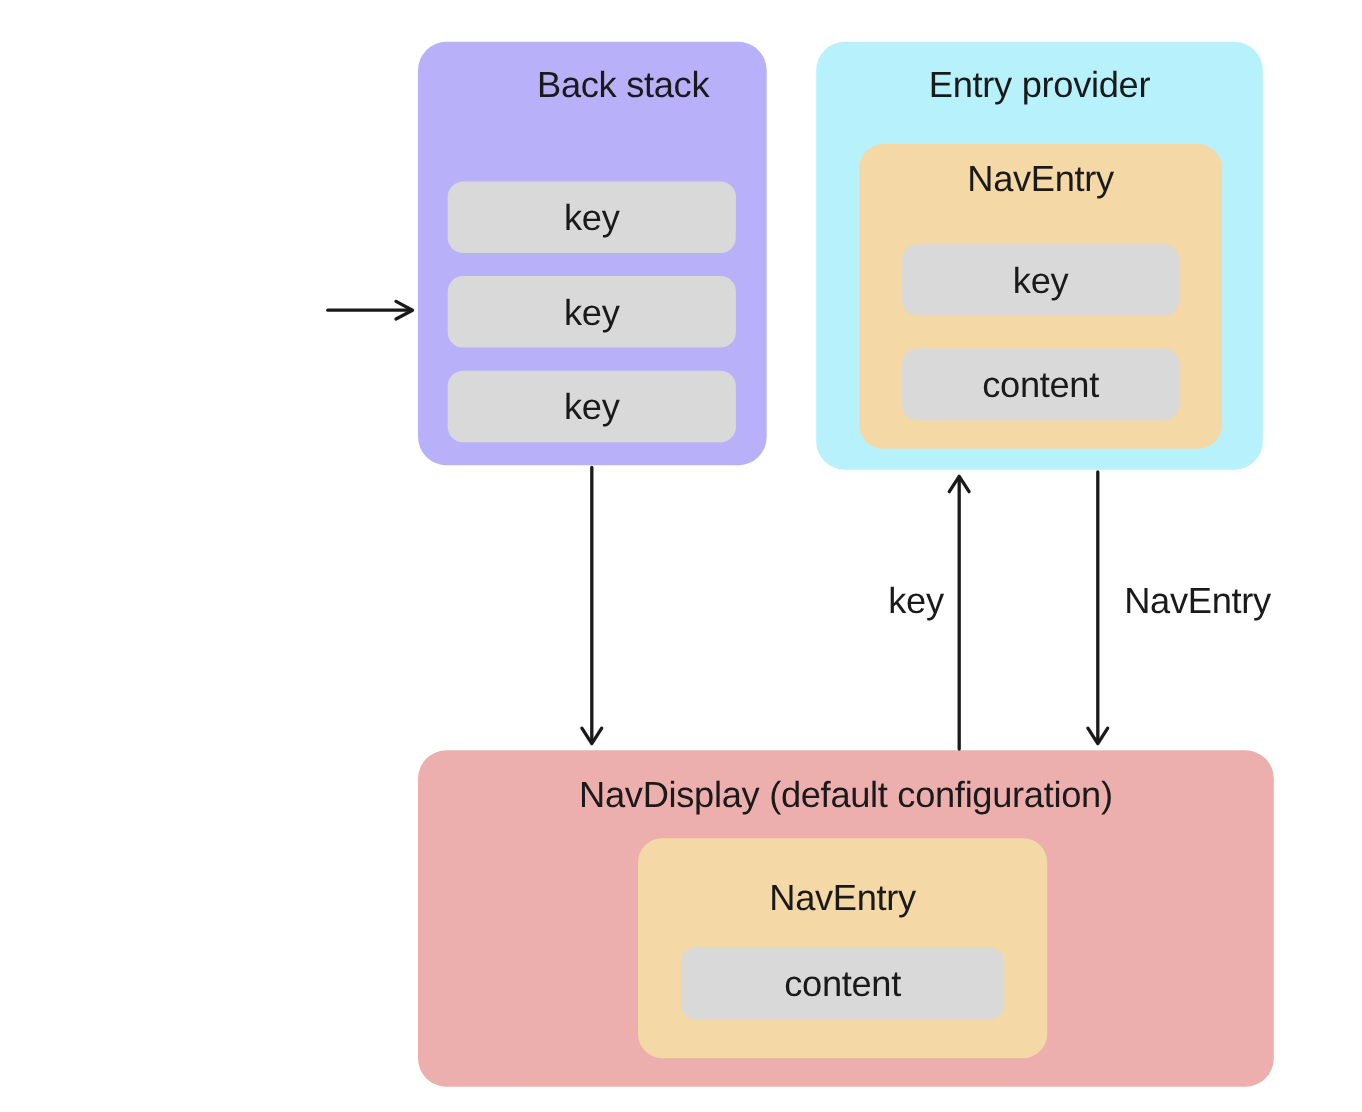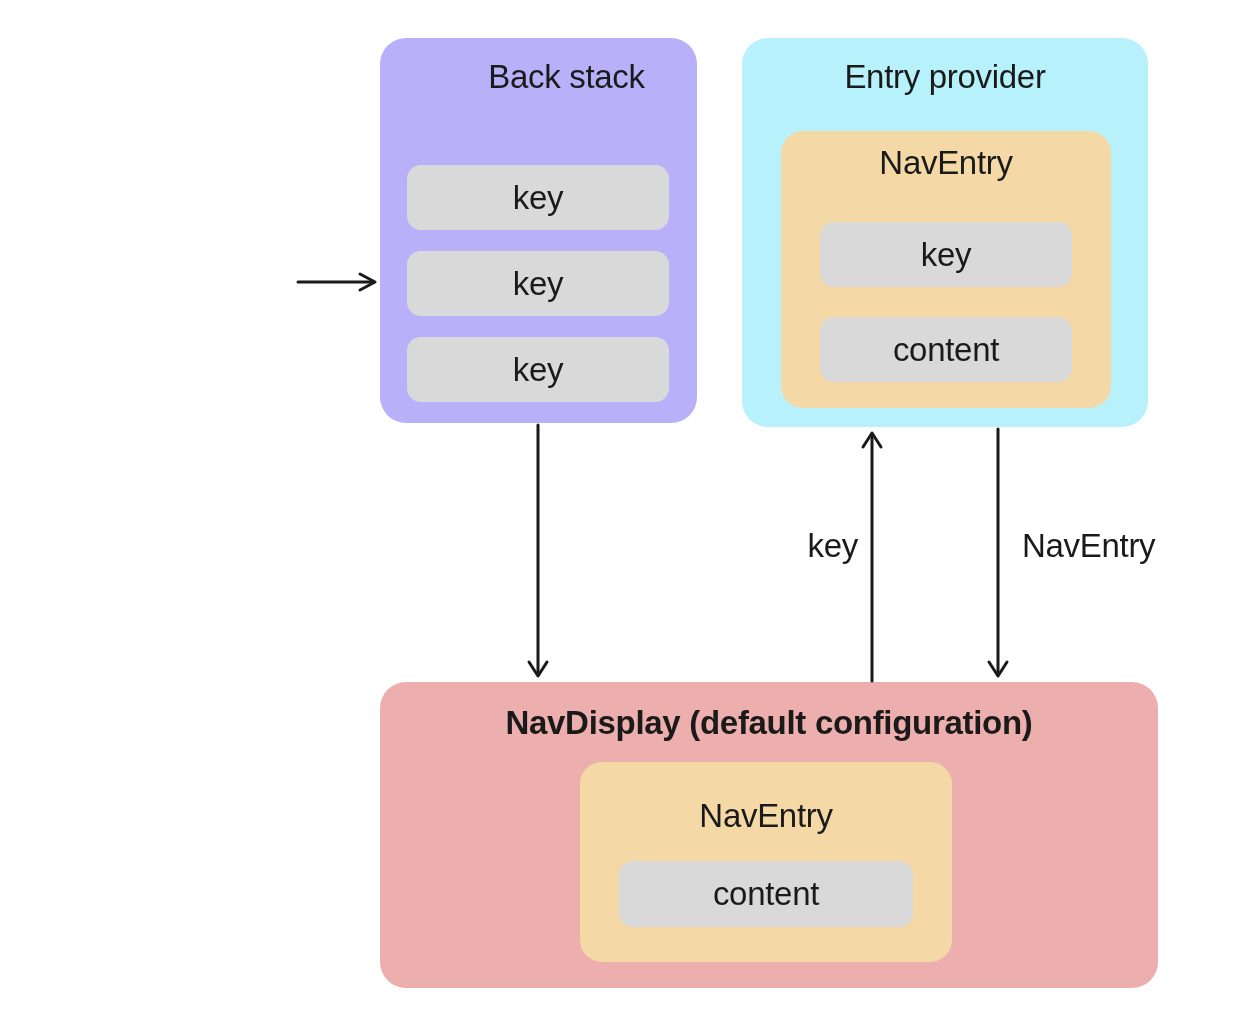--- a/index.html
+++ b/index.html
@@ -60,21 +60,21 @@
   #bs-pill-2 { left: 407px; top: 337px; width: 262px; height: 65px; }
   
   #entry-provider       { left: 742px; top: 38px;  width: 406px; height: 389px; background: var(--entry-provider); }
   #entry-provider-title { left: 742px; top: 57px;  width: 406px; }
   #ep-nav-entry         { left: 781px; top: 131px; width: 330px; height: 277px; }
   #ep-nav-entry-title   { left: 781px; top: 143px; width: 330px; }
   #ep-key-pill     { left: 820px; top: 222px; width: 252px; height: 65px; }
   #ep-content-pill { left: 820px; top: 317px; width: 252px; height: 65px; }
   
   #nav-display       { left: 380px; top: 682px; width: 778px; height: 306px; background: var(--nav-display); }
-  #nav-display-title { left: 380px; top: 703px; width: 778px; font-weight: bold; }
+  #nav-display-title { left: 380px; top: 703px; width: 778px; }
   #nd-nav-entry       { left: 580px; top: 762px; width: 372px; height: 200px; }
   #nd-nav-entry-title { left: 580px; top: 796px; width: 372px; }
   #nd-content-pill { left: 619px; top: 861px; width: 294px; height: 66px; }
   
   #nav-events-label { left: 8px;    top: 226px; width: 296px; }
   #key-arrow-label      { left: 746px;  top: 526px; width: 112px; text-align: right; }
   #nav-entry-arrow-label{ left: 1022px; top: 526px; width: 200px; text-align: left; }
   
   #arrows {
     position: absolute;

